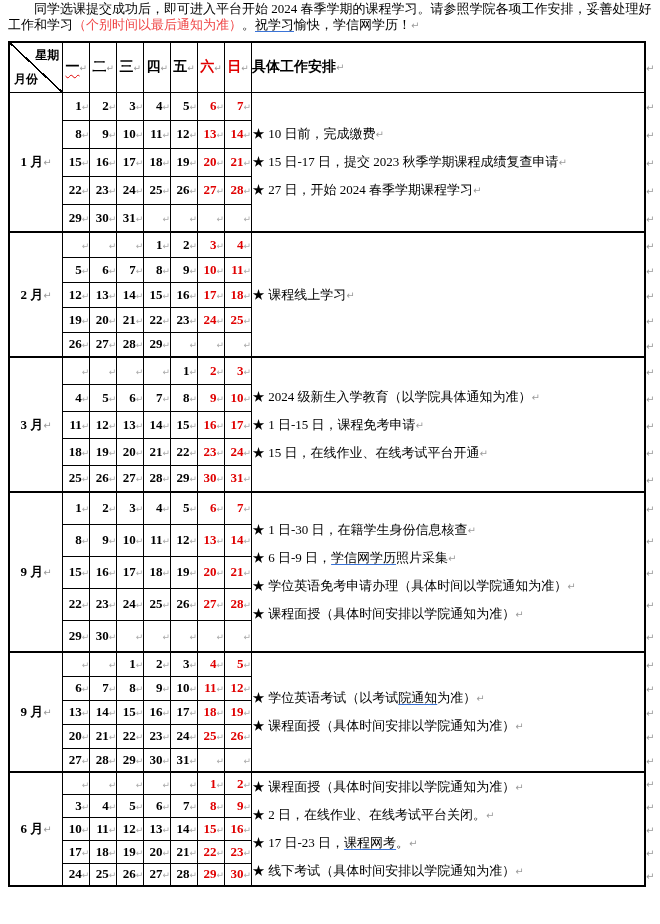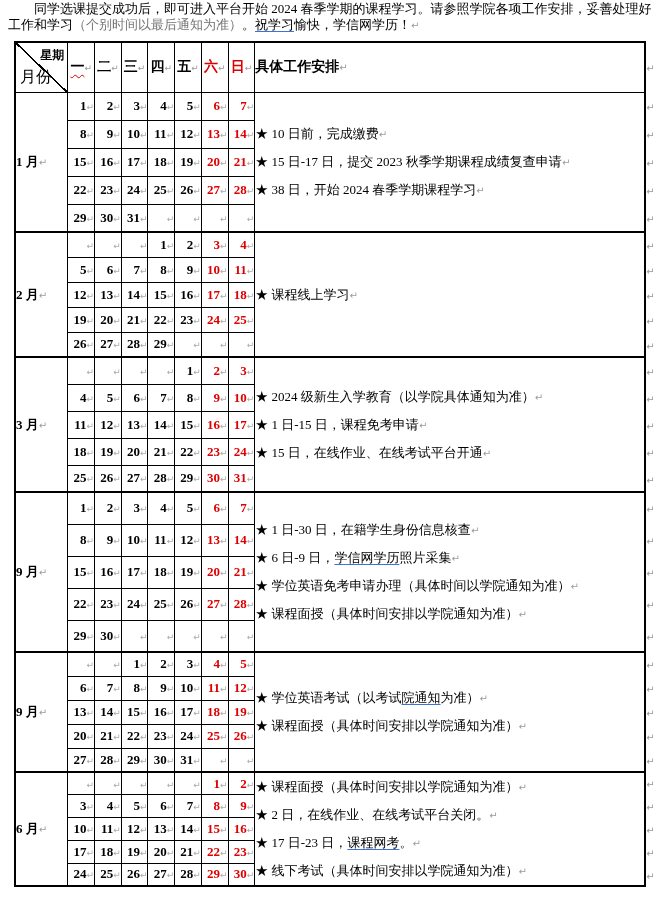--- a/index.html
+++ b/index.html
@@ -2,46 +2,46 @@
 <html><head>
 <meta charset="utf-8">
 <style>
   html,body{margin:0;padding:0;background:#fff;}
   body{width:660px;height:924px;position:relative;font-family:"Liberation Serif",serif;color:#000;overflow:hidden;}
   .page{position:relative;width:660px;height:924px;}
 
   h1.title{margin:5px 0 2px 0;text-align:center;font-size:16px;font-weight:700;letter-spacing:.5px;}
   .intro{margin:1px 5px 7px 8px;font-size:13px;line-height:16px;text-indent:2em;}
 
-  .red{color:#737373;}
+  .red{color:#ef4444;}
   .link{text-decoration:underline;text-decoration-color:#3a74d8;text-decoration-thickness:1px;text-underline-offset:2px;}
   .wavy{text-decoration:underline wavy #e00000;text-decoration-thickness:1px;text-underline-offset:3px;}
   .mark{color:#9b9b9b;font-family:"DejaVu Sans",sans-serif;font-size:10px;font-weight:400;}
 
-  table.cal{border-collapse:collapse;table-layout:fixed;margin-left:14px;}
+  table.cal{border-collapse:collapse;table-layout:fixed;margin-left:8px;}
   table.cal td,table.cal th{padding:0;}
   .b{border:1px solid #000;}
   .btop{border-top-width:2px;}
   .bleft{border-left-width:2px;}
   .bright{border-right-width:2px;}
   .bbot{border-bottom-width:2px;}
   .mtop{border-top-width:2px;}
 
   .corner{position:relative;background:linear-gradient(to bottom left,
       transparent calc(50% - .8px), #000 calc(50% - .8px), #000 calc(50% + .8px), transparent calc(50% + .8px));}
   .c-top{position:absolute;top:4px;right:3px;font-size:12px;font-weight:700;}
-  .c-bot{position:absolute;bottom:4px;left:4px;font-size:16px;font-weight:400;}
+  .c-bot{position:absolute;bottom:4px;left:4px;font-size:12px;font-weight:700;}
 
   .dayh{font-size:14px;font-weight:700;text-align:center;vertical-align:middle;}
   .dayh.redtxt{color:#e00000;}
   .dayh .mark{font-size:9px;}
 
   .workh{font-size:14px;font-weight:700;text-align:left;vertical-align:middle;}
 
-  .month{font-size:13px;font-weight:700;text-align:left;vertical-align:middle;white-space:nowrap;}
+  .month{font-size:13px;font-weight:700;text-align:center;vertical-align:middle;white-space:nowrap;}
 
   .date{font-size:13px;font-weight:700;text-align:right;vertical-align:middle;padding-right:1px;white-space:nowrap;}
   .date .mark{font-size:9px;color:#aaa;}
   .wend{color:#e00000;}
 
   .work{vertical-align:middle;padding:2px 4px 2px 6px;font-size:13px;}
   .task{line-height:27px;white-space:nowrap;}
 
   .gut{border:none;vertical-align:middle;text-align:left;padding-left:3px;}
 </style>
@@ -86,21 +86,21 @@
           <td class="b date"><span>1</span><span class="mark">↵</span></td>
           <td class="b date"><span>2</span><span class="mark">↵</span></td>
           <td class="b date"><span>3</span><span class="mark">↵</span></td>
           <td class="b date"><span>4</span><span class="mark">↵</span></td>
           <td class="b date"><span>5</span><span class="mark">↵</span></td>
           <td class="b date wend"><span>6</span><span class="mark">↵</span></td>
           <td class="b date wend"><span>7</span><span class="mark">↵</span></td>
           <td class="b bright work" rowspan="5">
             <div class="task"><span>★ 10 日前，完成缴费</span><span class="mark">↵</span></div>
             <div class="task"><span>★ 15 日-17 日，提交 2023 秋季学期课程成绩复查申请</span><span class="mark">↵</span></div>
-            <div class="task"><span>★ 38 日，开始 2024 春季学期课程学习</span><span class="mark">↵</span></div>
+            <div class="task"><span>★ 27 日，开始 2024 春季学期课程学习</span><span class="mark">↵</span></div>
           </td>
           <td class="gut"><span class="mark">↵</span></td>
         </tr>
         <tr style="height: 28px;">
           <td class="b date"><span>8</span><span class="mark">↵</span></td>
           <td class="b date"><span>9</span><span class="mark">↵</span></td>
           <td class="b date"><span>10</span><span class="mark">↵</span></td>
           <td class="b date"><span>11</span><span class="mark">↵</span></td>
           <td class="b date"><span>12</span><span class="mark">↵</span></td>
           <td class="b date wend"><span>13</span><span class="mark">↵</span></td>

